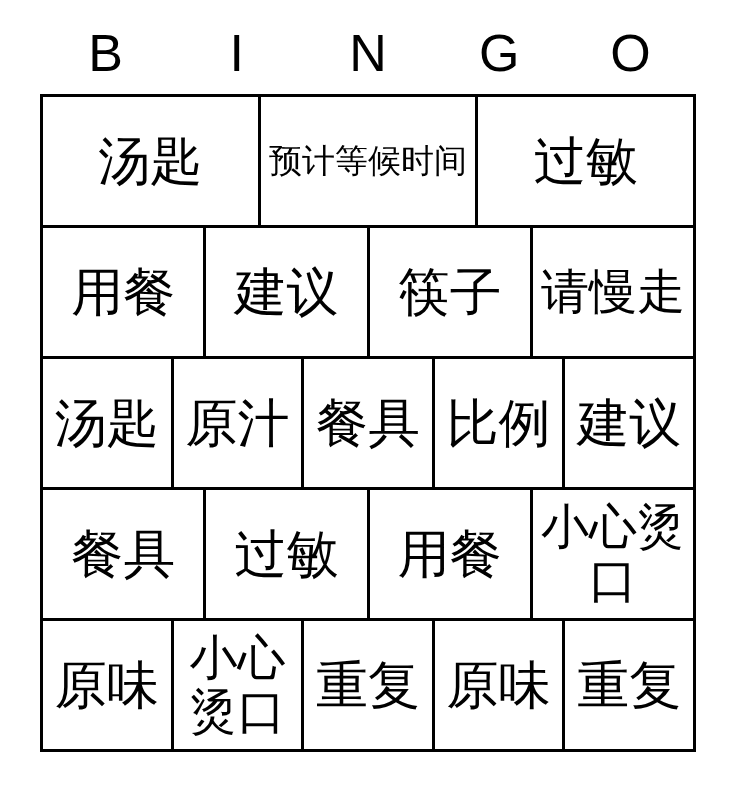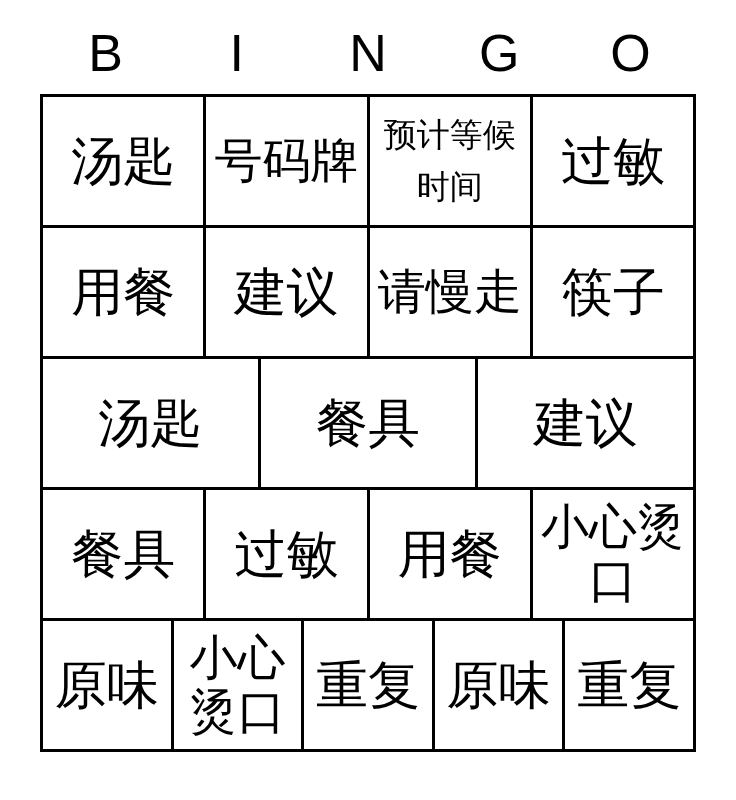--- a/index.html
+++ b/index.html
@@ -89,52 +89,55 @@
     <div class="header-letter">G</div>
     <div class="header-letter">O</div>
   </div>
 
   <div class="grid">
 
     <div class="grid-row">
       <div class="cell len2">
           <span>汤匙</span>
         </div>
-      <div class="cell len3">
-          <span>号码牌</span>
-        </div>
       <div class="cell len6">
           <span>预计等候时间</span>
         </div>
       <div class="cell len2">
           <span>过敏</span>
         </div>
     </div>
 
     <div class="grid-row">
       <div class="cell len2">
           <span>用餐</span>
         </div>
       <div class="cell len2">
           <span>建议</span>
         </div>
+      <div class="cell len2">
+          <span>筷子</span>
+        </div>
       <div class="cell len3">
           <span>请慢走</span>
-        </div>
-      <div class="cell len2">
-          <span>筷子</span>
         </div>
     </div>
 
     <div class="grid-row">
       <div class="cell len2">
           <span>汤匙</span>
         </div>
       <div class="cell len2">
+          <span>原汁</span>
+        </div>
+      <div class="cell len2">
           <span>餐具</span>
+        </div>
+      <div class="cell len2">
+          <span>比例</span>
         </div>
       <div class="cell len2">
           <span>建议</span>
         </div>
     </div>
 
     <div class="grid-row">
       <div class="cell len2">
           <span>餐具</span>
         </div>

